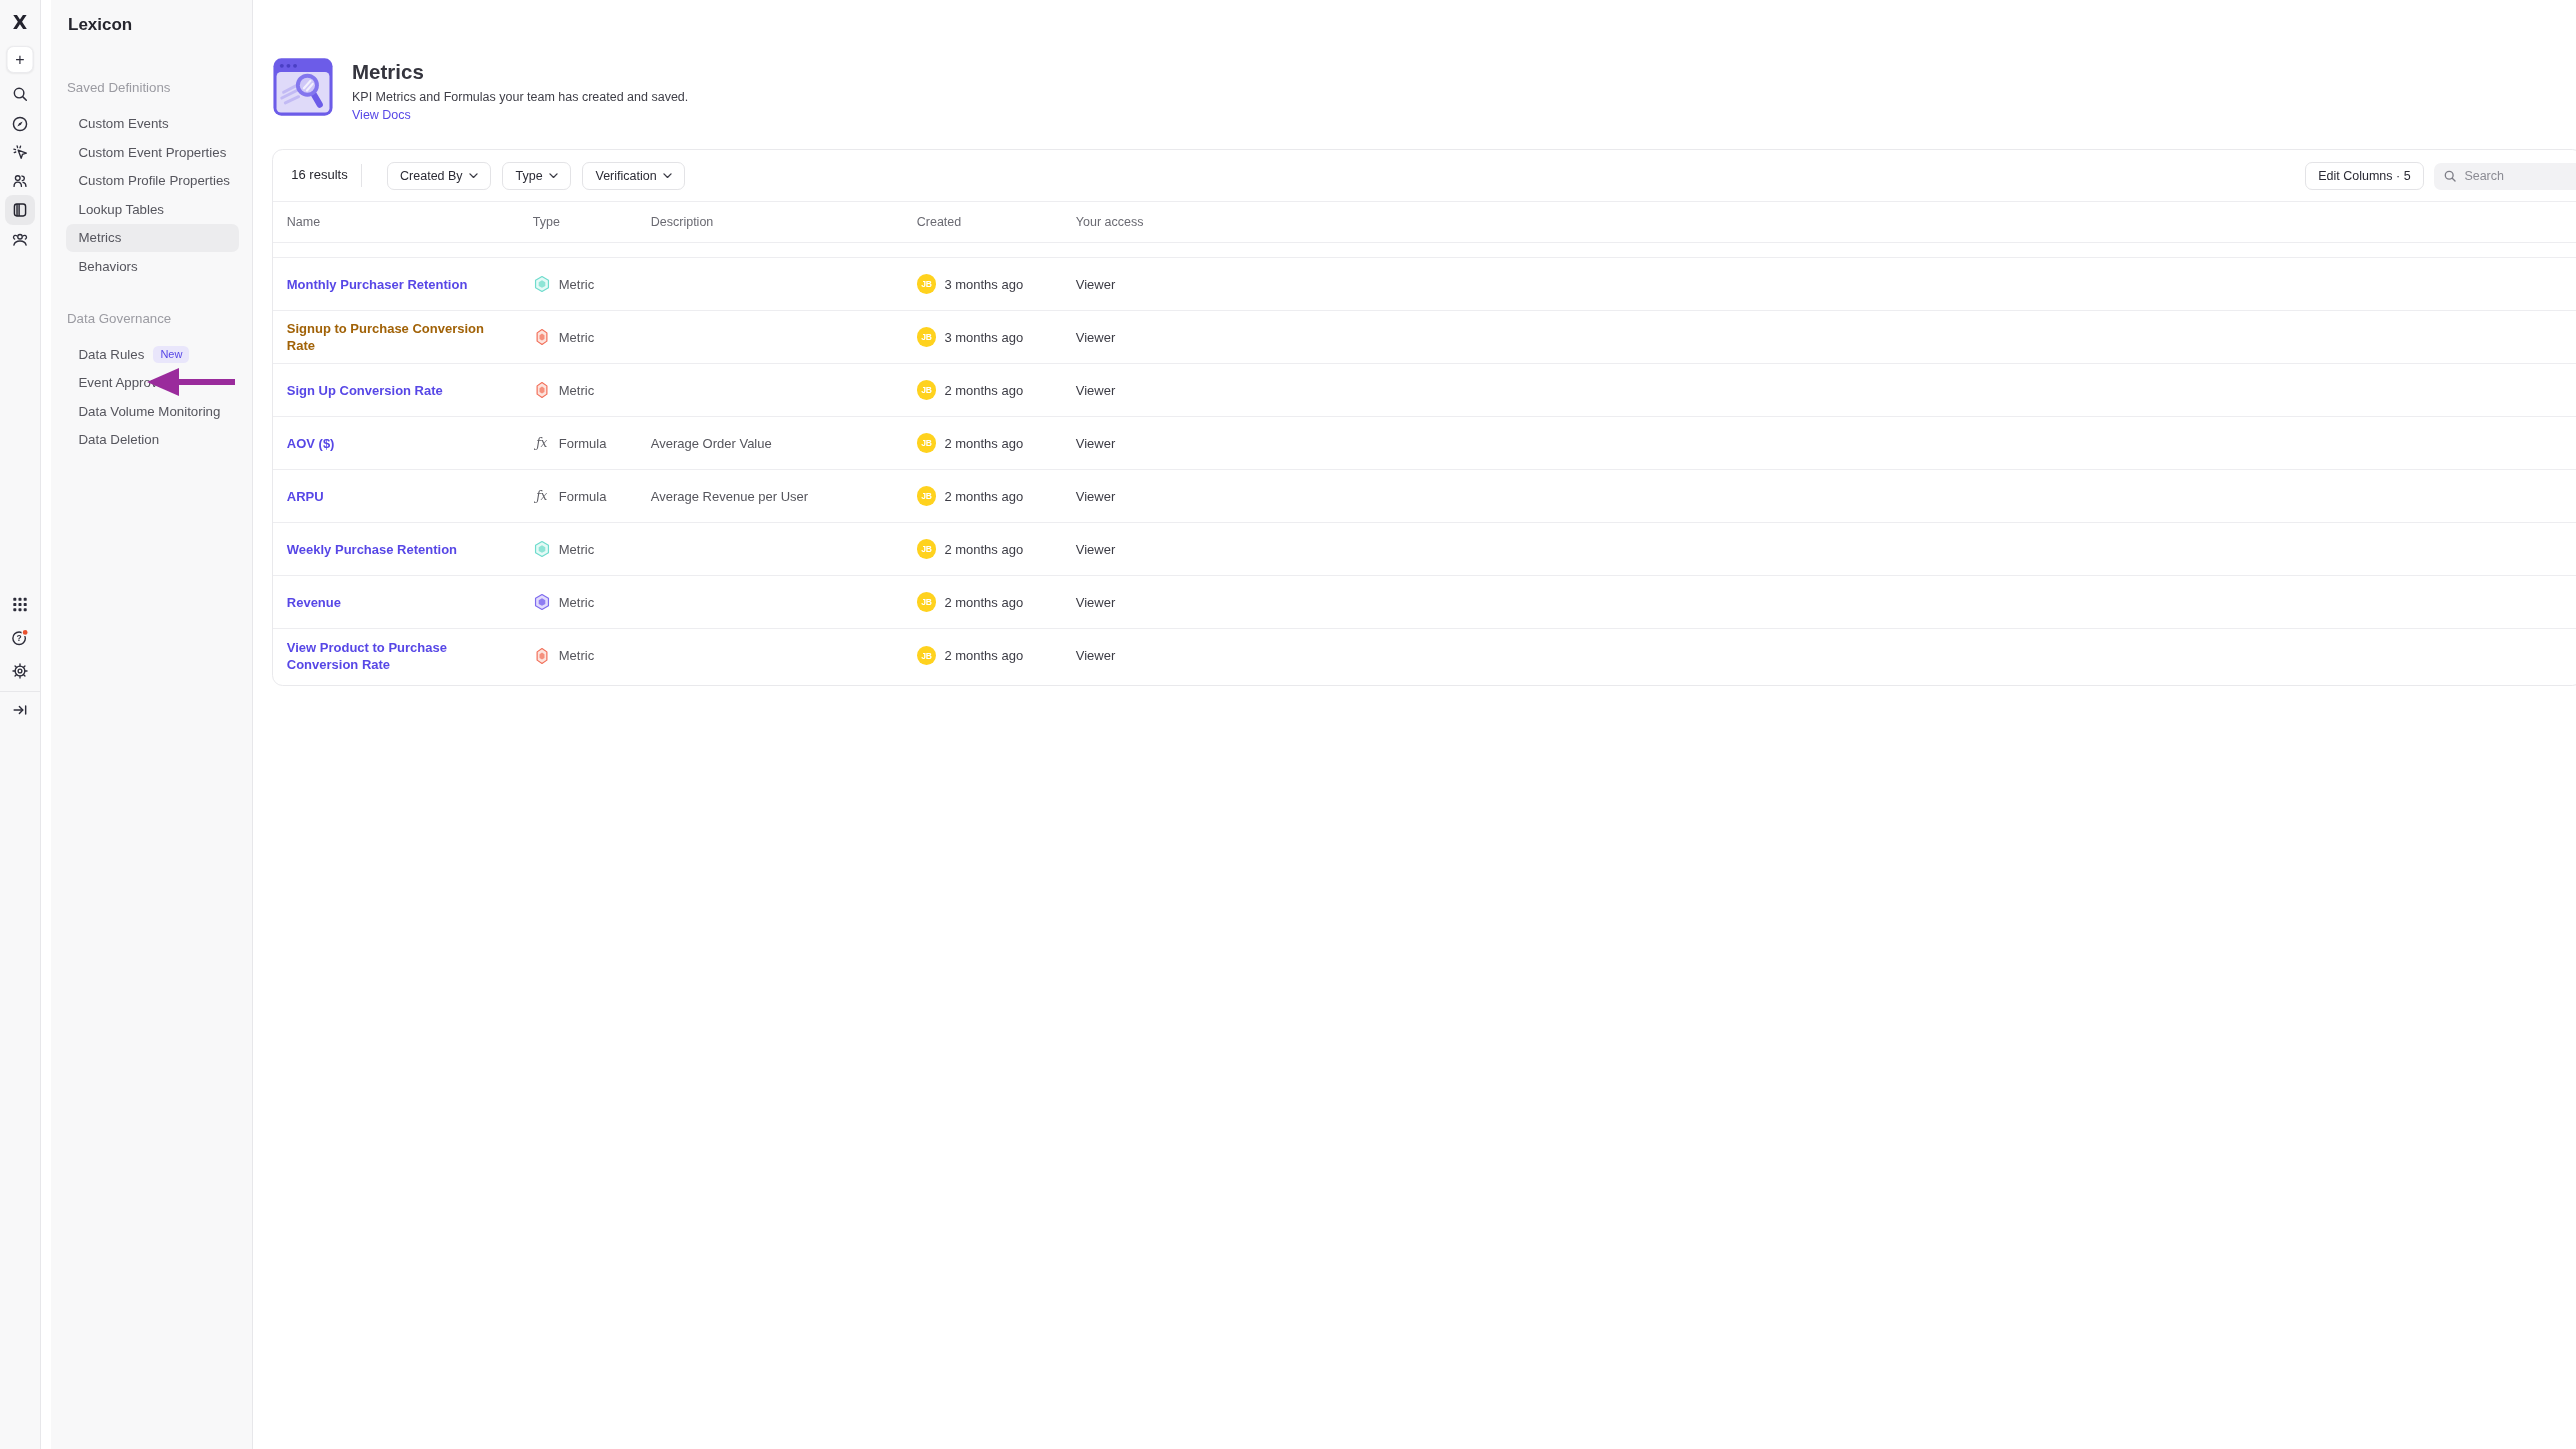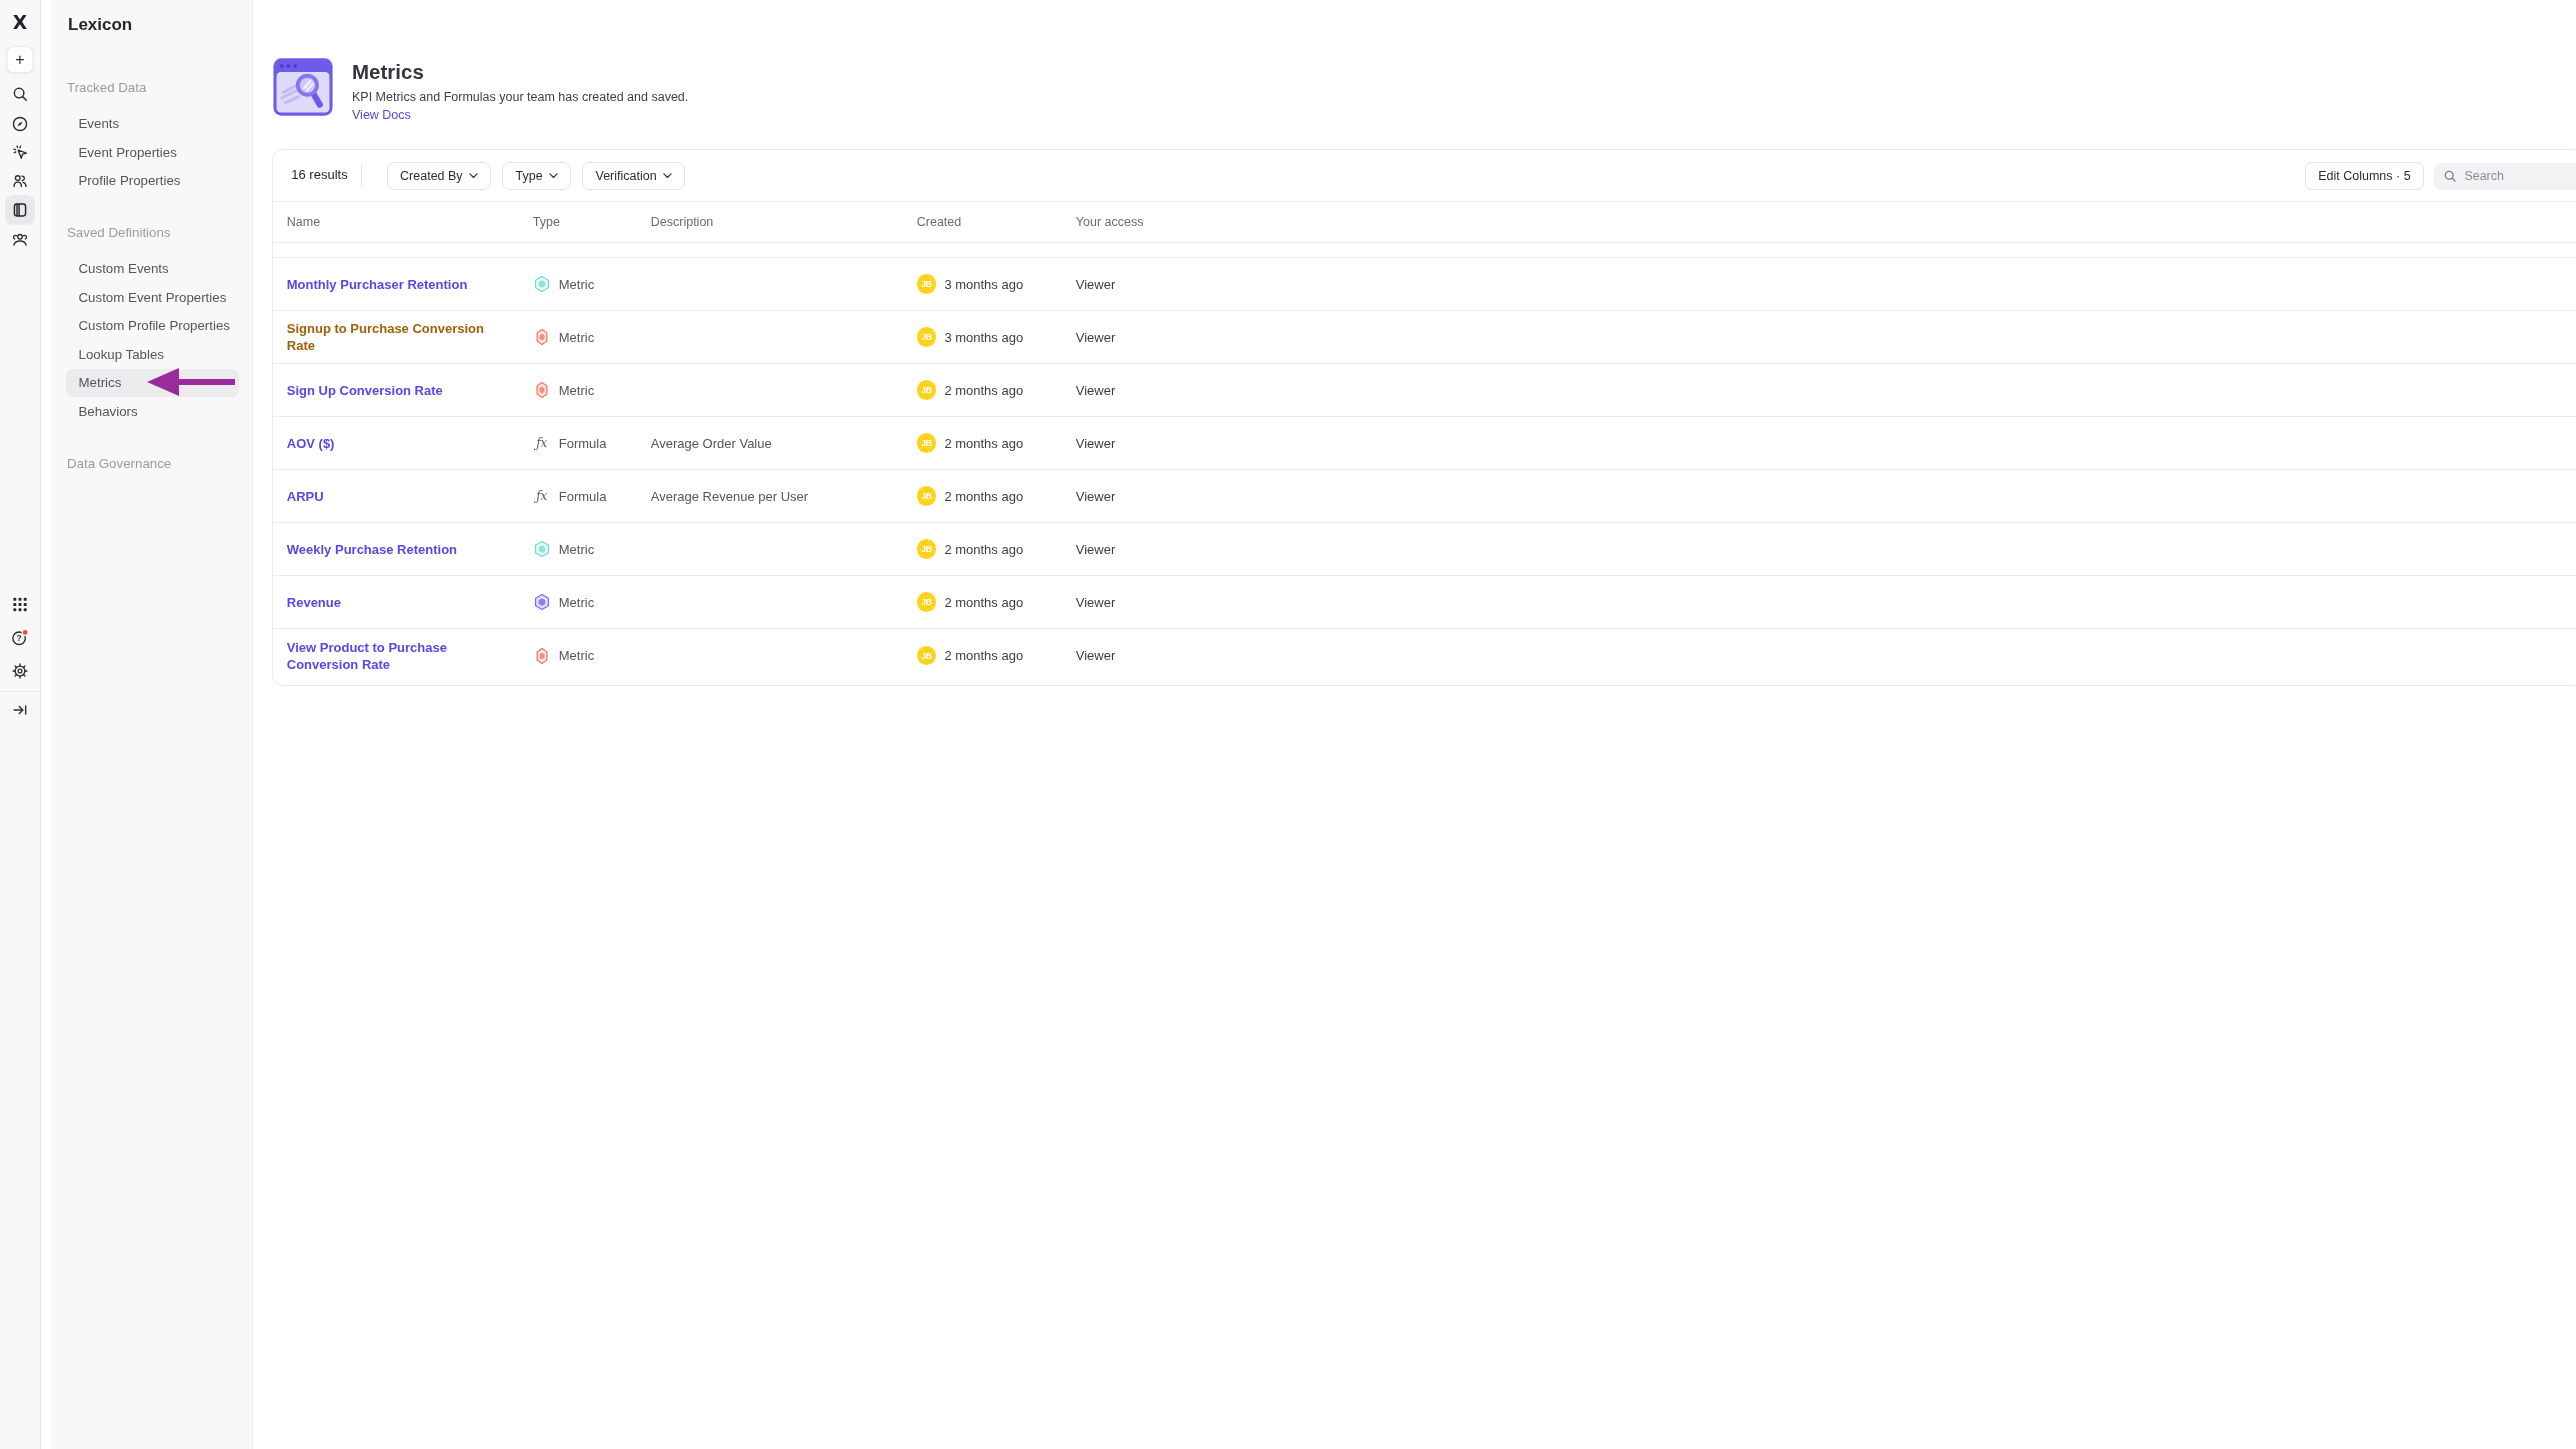--- a/index.html
+++ b/index.html
@@ -170,34 +170,20 @@
         <path d="M9.3 6.2 L13.1 10 L9.3 13.8"></path>
       <line x1="16.3" y1="5.5" x2="16.3" y2="14.5"></line>
       </svg>
   </div>
 </nav>
 
 <nav class="sidebar">
   <div class="side-title">Lexicon</div>
   <div>
       <div class="section">
-        <div class="section-header">Tracked Data</div>
-        <div class="section-items">
-          <div class="side-item">
-            <span>Events</span>
-          </div>
-          <div class="side-item">
-            <span>Event Properties</span>
-          </div>
-          <div class="side-item">
-            <span>Profile Properties</span>
-          </div>
-        </div>
-      </div>
-      <div class="section">
         <div class="section-header">Saved Definitions</div>
         <div class="section-items">
           <div class="side-item">
             <span>Custom Events</span>
           </div>
           <div class="side-item">
             <span>Custom Event Properties</span>
           </div>
           <div class="side-item">
             <span>Custom Profile Properties</span>
@@ -208,20 +194,35 @@
           <div class="side-item active">
             <span>Metrics</span>
           </div>
           <div class="side-item">
             <span>Behaviors</span>
           </div>
         </div>
       </div>
       <div class="section">
         <div class="section-header">Data Governance</div>
+        <div class="section-items">
+          <div class="side-item">
+            <span>Data Rules</span>
+            <span class="badge-new" style="background: rgb(233, 230, 251); color: rgb(87, 71, 230);">New</span>
+          </div>
+          <div class="side-item">
+            <span>Event Approval</span>
+          </div>
+          <div class="side-item">
+            <span>Data Volume Monitoring</span>
+          </div>
+          <div class="side-item">
+            <span>Data Deletion</span>
+          </div>
+        </div>
       </div>
     </div>
 </nav>
 
 <div class="anno-arrow">
   <div class="anno-head" style="border-right-color: rgb(154, 43, 156);"></div>
   <div class="anno-shaft" style="background: rgb(154, 43, 156);"></div>
 </div>
 
 <main class="main">

